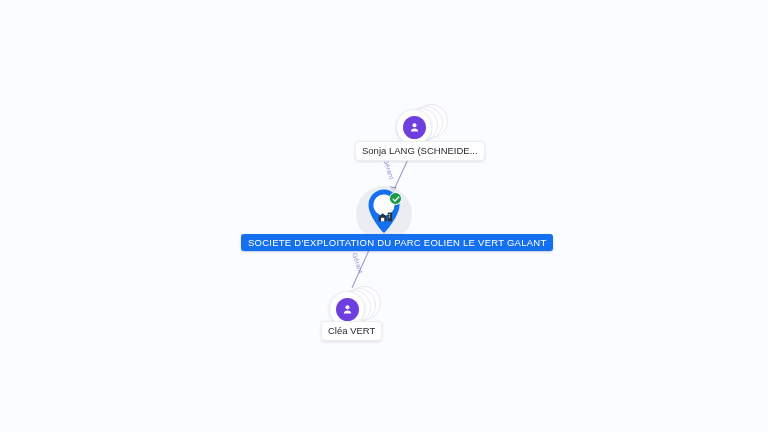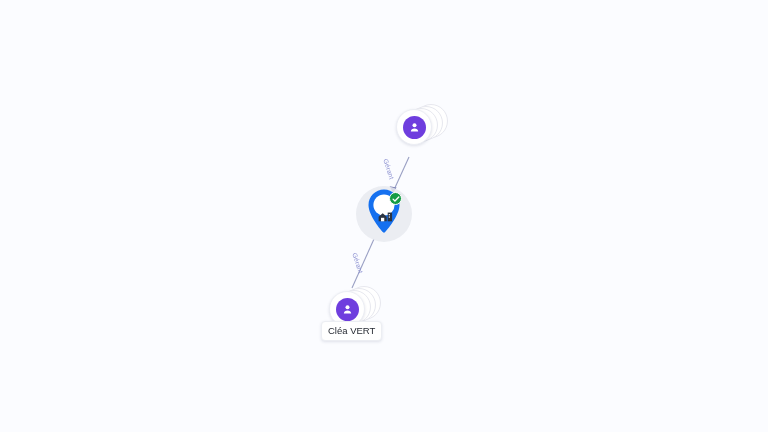--- a/index.html
+++ b/index.html
@@ -189,20 +189,21 @@
       <div class="stack-card c0">
         <div class="avatar-circle">
           <svg width="13" height="13" viewBox="0 0 24 24">
             <circle cx="12" cy="8" r="3.7" fill="#ffffff"></circle>
             <path d="M5.2 19.5c0-3.7 3.1-5.8 6.8-5.8s6.8 2.1 6.8 5.8z" fill="#ffffff"></path>
           </svg>
         </div>
       </div>
     </div>
   </div>
+  <div class="node-label" style="left:355px; top:141px;">Sonja LANG (SCHNEIDE...</div>
 
   <div id="company-node">
     <div class="company-halo"></div>
     <div class="company-pin">
       <svg width="34" height="46" viewBox="0 0 34 46" xmlns="http://www.w3.org/2000/svg">
         <path d="M17 1.5c-8.6 0-15.5 6.9-15.5 15.4 0 10.9 13 25.6 14.4 27.2.6.7 1.6.7 2.2 0 1.4-1.6 14.4-16.3 14.4-27.2C32.5 8.4 25.6 1.5 17 1.5z" fill="#1570ef"></path>
         <circle cx="17" cy="17" r="10.6" fill="#ffffff"></circle>
       </svg>
     </div>
     <div style="position:absolute; left:22px; top:22px;">
@@ -214,20 +215,21 @@
         <rect x="17.2" y="10.2" width="1.9" height="1.9" fill="#ffffff"></rect>
       </svg>
     </div>
     <div class="verified-badge">
       <svg width="8" height="8" viewBox="0 0 12 12" xmlns="http://www.w3.org/2000/svg">
         <path d="M1.6 6.2 L4.4 8.9 L10.2 2.9" stroke="#ffffff" stroke-width="2" fill="none" stroke-linecap="round" stroke-linejoin="round"></path>
       </svg>
     </div>
   </div>
 
+  <div id="company-label">SOCIETE D'EXPLOITATION DU PARC EOLIEN LE VERT GALANT</div>
 
   <div class="person-node" style="left:329px; top:286px;">
     <div class="stack">
       <div class="stack-card c3"></div>
       <div class="stack-card c2"></div>
       <div class="stack-card c1"></div>
       <div class="stack-card c0">
         <div class="avatar-circle">
           <svg width="13" height="13" viewBox="0 0 24 24">
             <circle cx="12" cy="8" r="3.7" fill="#ffffff"></circle>

